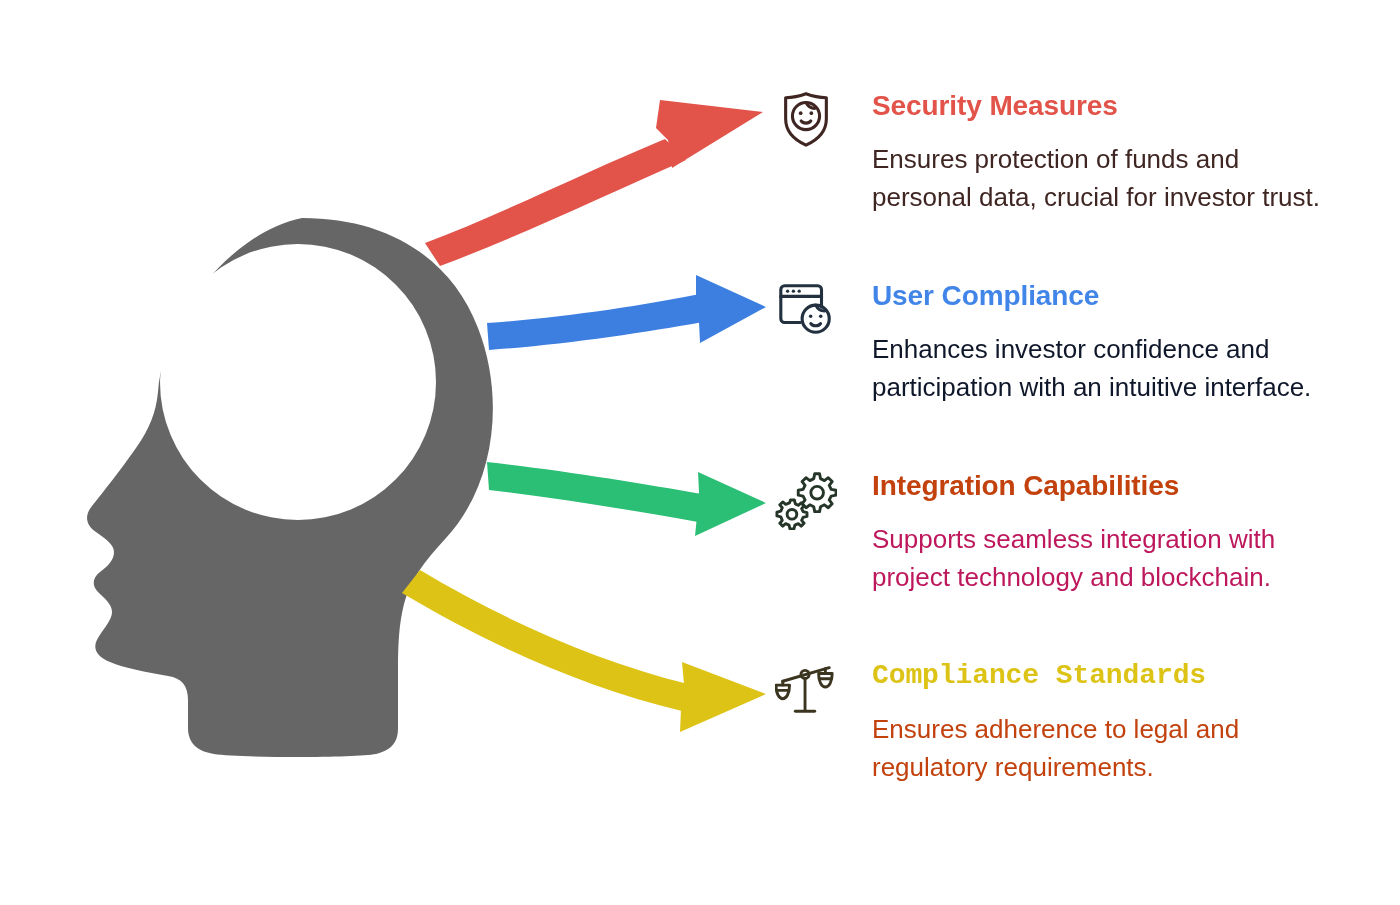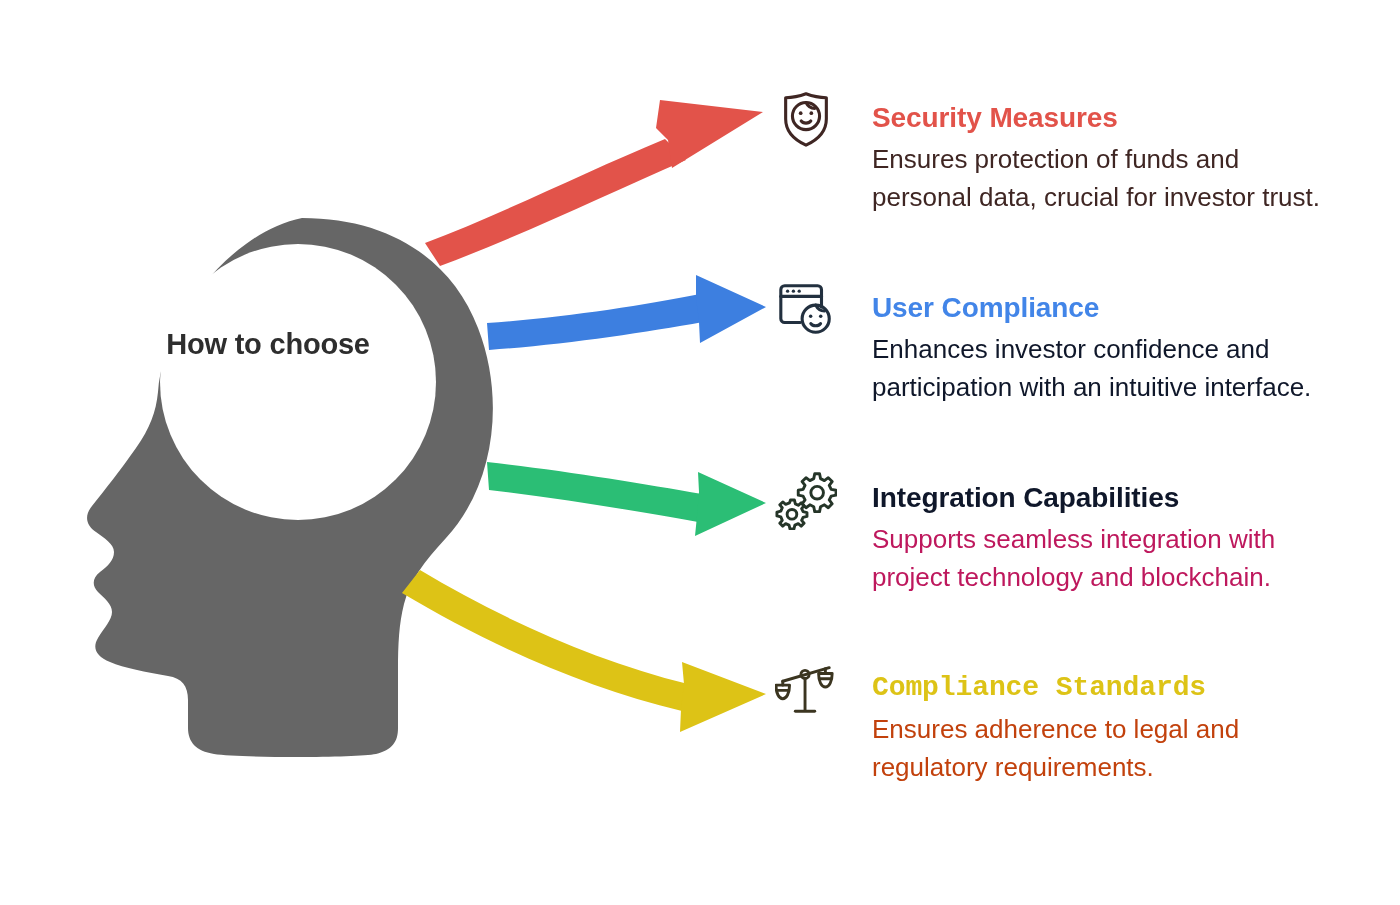--- a/index.html
+++ b/index.html
@@ -64,21 +64,20 @@
     height: 62px;
   }
   .item-title {
     position: absolute;
     left: 97px;
     top: 2px;
     font-size: 28px;
     font-weight: bold;
     letter-spacing: -0.1px;
     white-space: nowrap;
-    margin-top: 12px;
   }
   .item-desc {
     position: absolute;
     left: 97px;
     top: 52px;
     width: 470px;
     font-size: 26px;
     line-height: 1.48;
     font-weight: normal;
   }
@@ -87,21 +86,21 @@
   #item-0 { top: 88px; }
   #item-1 { top: 278px; }
   #item-2 { top: 468px; }
   #item-3 { top: 658px; }
 
   
   #item-0 .item-title { color: #e2534a; }
   #item-0 .item-desc  { color: #3f2623; }
   #item-1 .item-title { color: #4285e8; }
   #item-1 .item-desc  { color: #0f172a; }
-  #item-2 .item-title { color: #0f172a; }
+  #item-2 .item-title { color: #c2410c; }
   #item-2 .item-desc  { color: #be185d; }
   #item-3 .item-title { color: #ddc316; font-family: Liberation Mono, monospace; }
   #item-3 .item-desc  { color: #c2410c; }
 </style>
 </head>
 <body>
 
 <div id="canvas">
 
   <div id="head-group">
@@ -128,21 +127,20 @@
                C 86 325 84 316 92 306
                C 104 291 122 268 136 248
                C 150 228 156 212 158 192
                C 162 140 196 80 246 44
                C 262 32 282 22 302 18 Z" fill="#666666"></path>
 
       <circle cx="298" cy="182" r="138" fill="#ffffff"></circle>
     </svg>
 
     <div id="question-text">
-      <div>How to choose</div>
     </div>
   </div>
 
   <svg id="arrows-svg" width="1400" height="905" viewBox="0 0 1400 905">
 
     <g>
       <path d="M 425 243
                C 500 215 585 172 665 139
                L 686 160
                C 608 194 518 237 440 266 Z" fill="#e2534a"></path>

